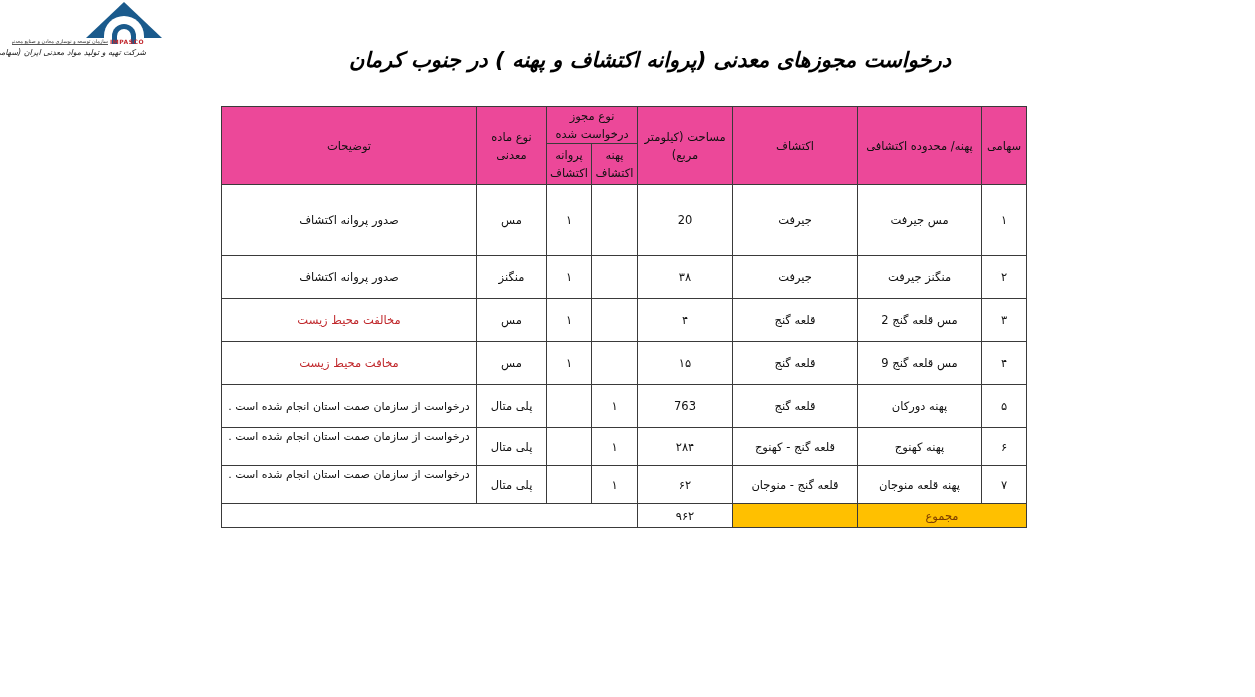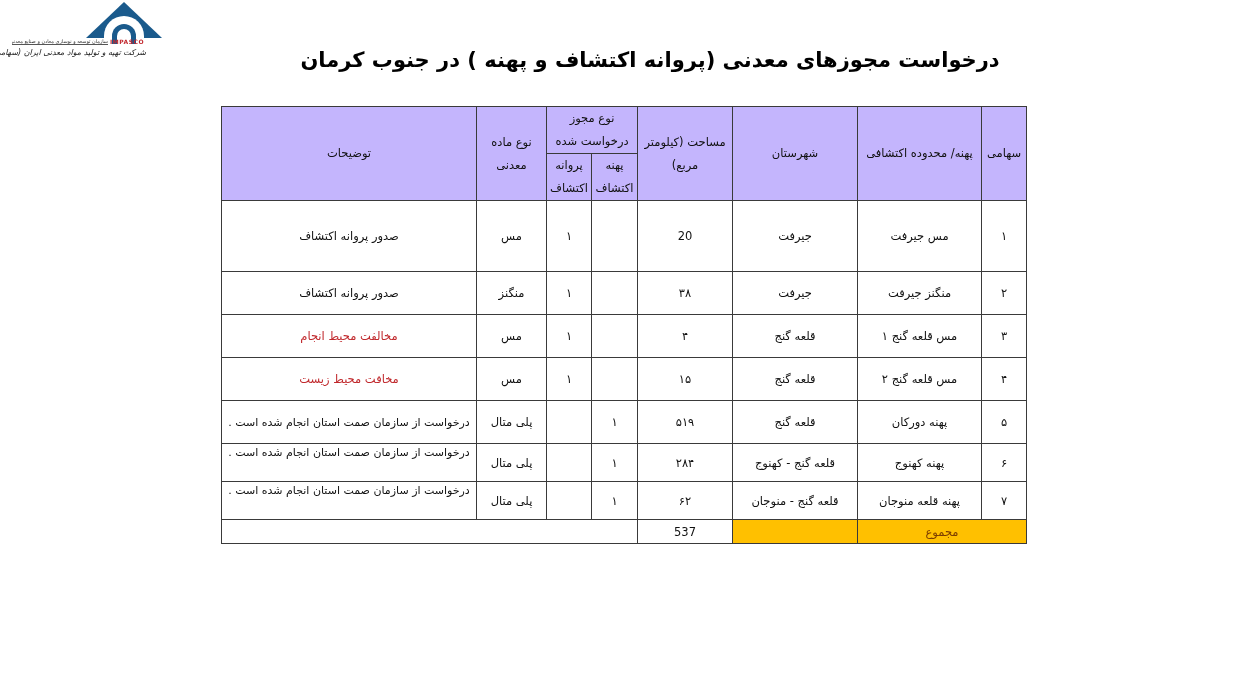--- a/index.html
+++ b/index.html
@@ -18,27 +18,27 @@
     background: #ffffff; border-radius: 7px 7px 0 0; }
   .logo .brand { position: absolute; left: 110px; top: 38px; font-size: 6px; color: #c2272d;
     font-weight: bold; letter-spacing: 0.5px; }
   .logo .line1 { position: absolute; left: 12px; top: 38px; width: 96px; font-size: 5px; color: #333;
     border-bottom: 1px solid #555; direction: rtl; white-space: nowrap; overflow: hidden; }
   .logo .line2 { position: absolute; left: 4px; top: 48px; width: 142px; font-size: 8px; color: #222;
     direction: rtl; white-space: nowrap; font-style: italic; }
 
   .title { position: absolute; left: 300px; top: 48px; width: 700px; text-align: center;
     direction: rtl; font-size: 21px; font-weight: bold; color: #000;
-    font-family: "DejaVu Sans", sans-serif; }
+    font-family: "DejaVu Sans", sans-serif; font-style: italic; }
 
   table.grid { position: absolute; left: 221px; top: 106px; border-collapse: collapse;
     direction: rtl; font-size: 11.5px; table-layout: fixed; }
   table.grid td, table.grid th { border: 1px solid #3a3a3a; text-align: center; vertical-align: middle;
     padding: 0 3px; font-weight: normal; }
-  table.grid thead th { background: #c4b5fd; color: #111; line-height: 23px; }
+  table.grid thead th { background: #ec4899; color: #111; line-height: 18px; }
   table.grid tbody td { background: #ffffff; margin-left: 8px; }
   .bold { font-weight: bold; }
   .red { color: #c0282c; font-weight: bold; }
   .top-align { vertical-align: top !important; padding-top: 2px !important; }
   .gold { background: #ffc000 !important; }
   .total-label { color: #7a3b00; }
   table.grid { border: 1.5px solid #333; }
 </style>
 </head>
 <body>
@@ -63,21 +63,21 @@
     <col style="width:95px">
     <col style="width:46px">
     <col style="width:45px">
     <col style="width:70px">
     <col style="width:255px">
   </colgroup>
   <thead>
     <tr style="height:35px">
       <th rowspan="2">سهامی</th>
       <th rowspan="2">پهنه/ محدوده اکتشافی</th>
-      <th rowspan="2">شهرستان</th>
+      <th rowspan="2">اکتشاف</th>
       <th rowspan="2">مساحت (کیلومتر مربع)</th>
       <th colspan="2">نوع مجوز درخواست شده</th>
       <th rowspan="2">نوع ماده معدنی</th>
       <th rowspan="2">توضیحات</th>
     </tr>
     <tr style="height:41px">
       <th>پهنه اکتشاف</th>
       <th>پروانه اکتشاف</th>
     </tr>
   </thead>
@@ -97,43 +97,43 @@
       <td>منگنز جیرفت</td>
       <td>جیرفت</td>
       <td>۳۸</td>
       <td></td>
       <td>۱</td>
       <td>منگنز</td>
       <td>صدور پروانه اکتشاف</td>
     </tr>
     <tr style="height:43px">
       <td>۳</td>
-      <td>مس قلعه گنج ۱</td>
+      <td>مس قلعه گنج 2</td>
       <td>قلعه گنج</td>
       <td>۴</td>
       <td></td>
       <td>۱</td>
       <td>مس</td>
-      <td class="red">مخالفت محیط انجام</td>
+      <td class="red">مخالفت محیط زیست</td>
     </tr>
     <tr style="height:43px">
       <td>۴</td>
-      <td>مس قلعه گنج ۲</td>
+      <td>مس قلعه گنج 9</td>
       <td>قلعه گنج</td>
       <td>۱۵</td>
       <td></td>
       <td>۱</td>
       <td>مس</td>
       <td class="red">مخافت محیط زیست</td>
     </tr>
     <tr style="height:43px">
       <td class="bold">۵</td>
       <td>پهنه  دورکان</td>
       <td>قلعه گنج</td>
-      <td>۵۱۹</td>
+      <td>763</td>
       <td>۱</td>
       <td></td>
       <td class="bold">پلی متال</td>
       <td class="bold" style="font-size:11px">درخواست از سازمان صمت استان انجام شده است .</td>
     </tr>
     <tr style="height:38px">
       <td>۶</td>
       <td>پهنه کهنوج</td>
       <td>قلعه گنج - کهنوج</td>
       <td>۲۸۴</td>
@@ -148,17 +148,17 @@
       <td>قلعه گنج - منوجان</td>
       <td>۶۲</td>
       <td>۱</td>
       <td></td>
       <td class="bold">پلی متال</td>
       <td class="bold top-align" style="font-size:11px">درخواست از سازمان صمت استان انجام شده است .</td>
     </tr>
     <tr style="height:24px">
       <td colspan="2" class="gold total-label">مجموع</td>
       <td class="gold"></td>
-      <td class="bold">537</td>
+      <td class="bold">۹۶۲</td>
       <td colspan="4"></td>
     </tr>
   </tbody>
 </table>
 
 </body></html>

